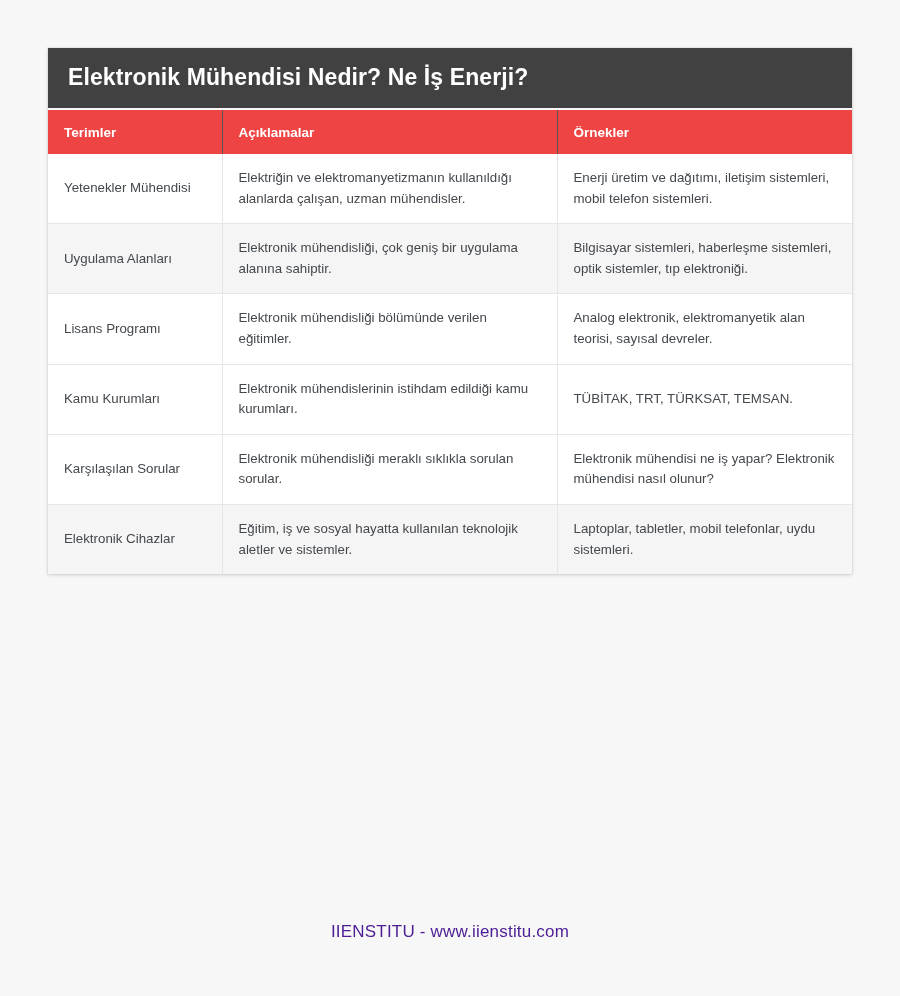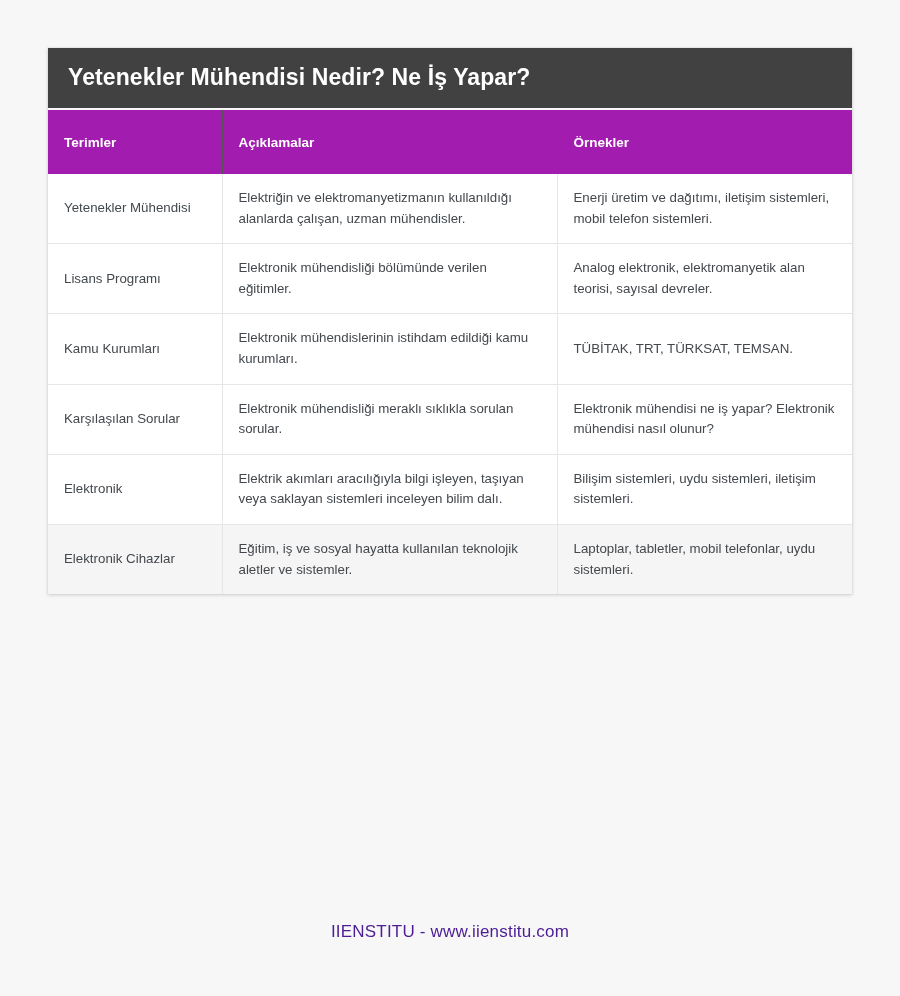--- a/index.html
+++ b/index.html
@@ -54,26 +54,26 @@
   .tbl {
     width: 100%;
     border-collapse: collapse;
     table-layout: fixed;
   }
   .tbl col.c1 { width: 174px; }
   .tbl col.c2 { width: 335px; }
   .tbl col.c3 { width: 295px; }
 
   .tbl thead th {
-    background: #a21caf;
+    background: #ef4444;
     color: #ffffff;
     font-size: 13.5px;
     font-weight: bold;
     text-align: left;
-    height: 64px;
+    height: 44px;
     padding: 0 16px;
     vertical-align: middle;
     border-right: 1px solid #555555;
   }
   .tbl thead th:last-child { border-right: none; }
 
   .tbl tbody td {
     font-size: 13.3px;
     line-height: 1.55;
     color: #43484d;
@@ -103,21 +103,21 @@
   }
 </style>
 </head>
 <body>
 
 <div class="page">
 
   <div class="card">
 
     <div class="title-bar">
-      <div class="title-text">Yetenekler Mühendisi Nedir? Ne İş Yapar?</div>
+      <div class="title-text">Elektronik Mühendisi Nedir? Ne İş Enerji?</div>
     </div>
 
     <table class="tbl">
       <colgroup>
         <col class="c1">
           <col class="c2">
           <col class="c3">
       </colgroup>
       <thead>
         <tr>
@@ -127,20 +127,25 @@
         </tr>
       </thead>
       <tbody>
 
         <tr class="plain">
           <td class="term-cell">Yetenekler Mühendisi</td>
           <td>Elektriğin ve elektromanyetizmanın kullanıldığı alanlarda çalışan, uzman mühendisler.</td>
           <td>Enerji üretim ve dağıtımı, iletişim sistemleri, mobil telefon sistemleri.</td>
         </tr>
 
+        <tr class="alt">
+          <td class="term-cell">Uygulama Alanları</td>
+          <td>Elektronik mühendisliği, çok geniş bir uygulama alanına sahiptir.</td>
+          <td>Bilgisayar sistemleri, haberleşme sistemleri, optik sistemler, tıp elektroniği.</td>
+        </tr>
 
         <tr class="plain">
           <td class="term-cell">Lisans Programı</td>
           <td>Elektronik mühendisliği bölümünde verilen eğitimler.</td>
           <td>Analog elektronik, elektromanyetik alan teorisi, sayısal devreler.</td>
         </tr>
 
 
         <tr class="plain">
           <td class="term-cell">Kamu Kurumları</td>
@@ -149,25 +154,20 @@
         </tr>
 
 
         <tr class="plain">
           <td class="term-cell">Karşılaşılan Sorular</td>
           <td>Elektronik mühendisliği meraklı sıklıkla sorulan sorular.</td>
           <td>Elektronik mühendisi ne iş yapar? Elektronik mühendisi nasıl olunur?</td>
         </tr>
 
 
-        <tr class="plain">
-          <td class="term-cell">Elektronik</td>
-          <td>Elektrik akımları aracılığıyla bilgi işleyen, taşıyan veya saklayan sistemleri inceleyen bilim dalı.</td>
-          <td>Bilişim sistemleri, uydu sistemleri, iletişim sistemleri.</td>
-        </tr>
 
         <tr class="alt">
           <td class="term-cell">Elektronik Cihazlar</td>
           <td>Eğitim, iş ve sosyal hayatta kullanılan teknolojik aletler ve sistemler.</td>
           <td>Laptoplar, tabletler, mobil telefonlar, uydu sistemleri.</td>
         </tr>
 
       </tbody>
     </table>
 

